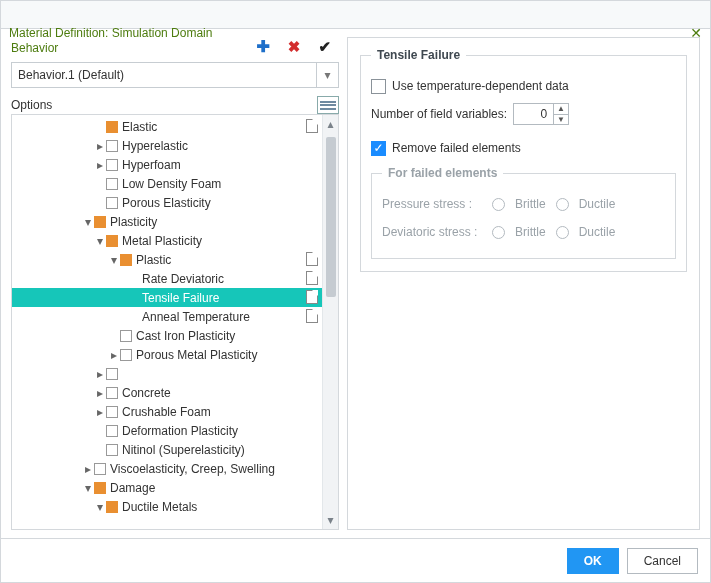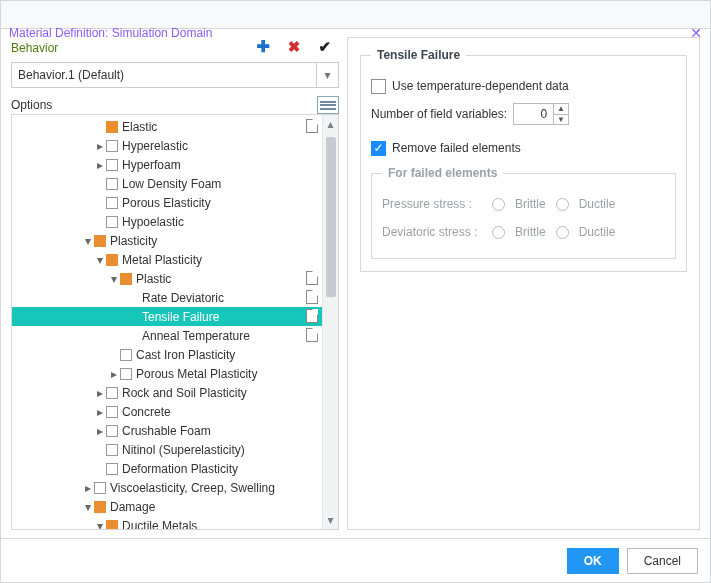--- a/index.html
+++ b/index.html
@@ -8,21 +8,21 @@
     --text: #333;
     --muted: #9aa2a8;
     --accent-orange: #e98f31;
     --accent-blue: #0a6dd4;
     --highlight: #16c6b9;
     --btn-blue: #2196f3;
   }
   * { box-sizing: border-box; font-family: "Segoe UI", Arial, sans-serif; font-size: 12px; color: var(--text); }
   body { margin: 0; width: 711px; height: 583px; background: var(--bg); border: 1px solid var(--panel-border); display: flex; flex-direction: column; }
   .title-bar { height: 28px; background: #f7f9fa; border-bottom: 1px solid var(--panel-border); display: flex; align-items: center; padding: 0 8px; justify-content: space-between; }
-  .title-bar span { color: #8b5cf6; margin-top: 36px; }
+  .title-bar span { color: #4d7c0f; margin-top: 36px; }
   .close-icon { cursor: pointer; color: #6b737a; font-size: 14px; }
   .content { flex: 1; padding: 8px 10px; display: flex; gap: 8px; overflow: hidden; }
   .left { flex: 0 0 328px; display: flex; flex-direction: column; }
   .right { flex: 1; border: 1px solid var(--panel-border); padding: 10px 12px; position: relative; }
   .row { display: flex; align-items: center; }
   .behavior-label { margin-bottom: 4px; color: #4d7c0f; }
   .behavior-row { justify-content: space-between; }
   .behavior-icons { display: flex; gap: 18px; padding: 0 8px 6px 0; align-items: center; }
   .icon { display:inline-flex; align-items: center; justify-content: center; cursor: pointer; }
   .plus { color:#1e6fc9; font-weight:bold; font-size:16px;}
@@ -126,25 +126,20 @@
             <span class="indent" style="width: 94px;"></span>
             <span class="cb-ind"></span>
             <span class="label">Low Density Foam</span>
           </div>
           <div class="node">
             <span class="indent" style="width: 94px;"></span>
             <span class="cb-ind"></span>
             <span class="label">Porous Elasticity</span>
           </div>
           <div class="node">
-            <span class="indent" style="width: 94px;"></span>
-            <span class="cb-ind"></span>
-            <span class="label">Hypoelastic</span>
-          </div>
-          <div class="node">
             <span class="indent" style="width: 70px;"></span>
             <span class="toggle">▾</span>
             <span class="cb-ind checked"></span>
             <span class="label">Plasticity</span>
           </div>
           <div class="node">
             <span class="indent" style="width: 82px;"></span>
             <span class="toggle">▾</span>
             <span class="cb-ind checked"></span>
             <span class="label">Metal Plasticity</span>
@@ -179,43 +174,42 @@
           <div class="node">
             <span class="indent" style="width: 96px;"></span>
             <span class="toggle">▸</span>
             <span class="cb-ind"></span>
             <span class="label">Porous Metal Plasticity</span>
           </div>
           <div class="node">
             <span class="indent" style="width: 82px;"></span>
             <span class="toggle">▸</span>
             <span class="cb-ind"></span>
-            <span class="label">Rock and Soil Plasticity</span>
           </div>
           <div class="node">
             <span class="indent" style="width: 82px;"></span>
             <span class="toggle">▸</span>
             <span class="cb-ind"></span>
             <span class="label">Concrete</span>
           </div>
           <div class="node">
             <span class="indent" style="width: 82px;"></span>
             <span class="toggle">▸</span>
             <span class="cb-ind"></span>
             <span class="label">Crushable Foam</span>
           </div>
           <div class="node">
             <span class="indent" style="width: 94px;"></span>
             <span class="cb-ind"></span>
+            <span class="label">Deformation Plasticity</span>
+          </div>
+          <div class="node">
+            <span class="indent" style="width: 94px;"></span>
+            <span class="cb-ind"></span>
             <span class="label">Nitinol (Superelasticity)</span>
-          </div>
-          <div class="node">
-            <span class="indent" style="width: 94px;"></span>
-            <span class="cb-ind"></span>
-            <span class="label">Deformation Plasticity</span>
           </div>
           <div class="node">
             <span class="indent" style="width: 70px;"></span>
             <span class="toggle">▸</span>
             <span class="cb-ind"></span>
             <span class="label">Viscoelasticity, Creep, Swelling</span>
           </div>
           <div class="node">
             <span class="indent" style="width: 70px;"></span>
             <span class="toggle">▾</span>

